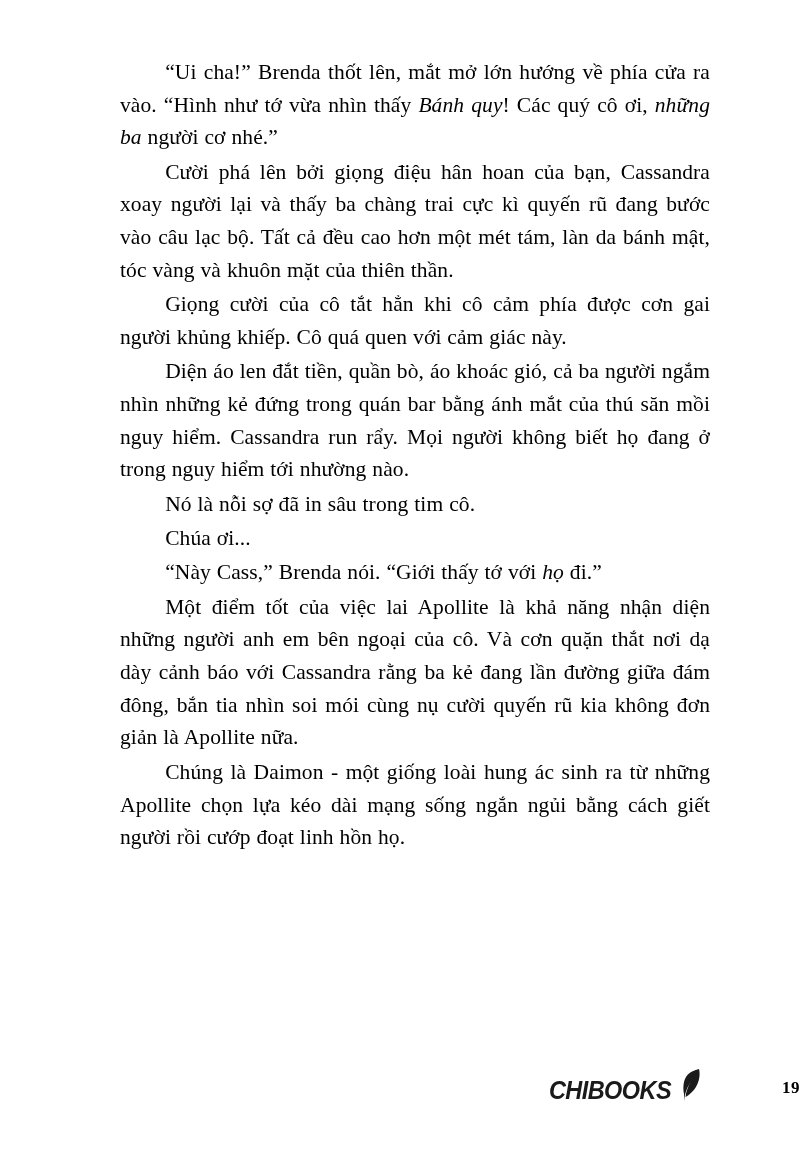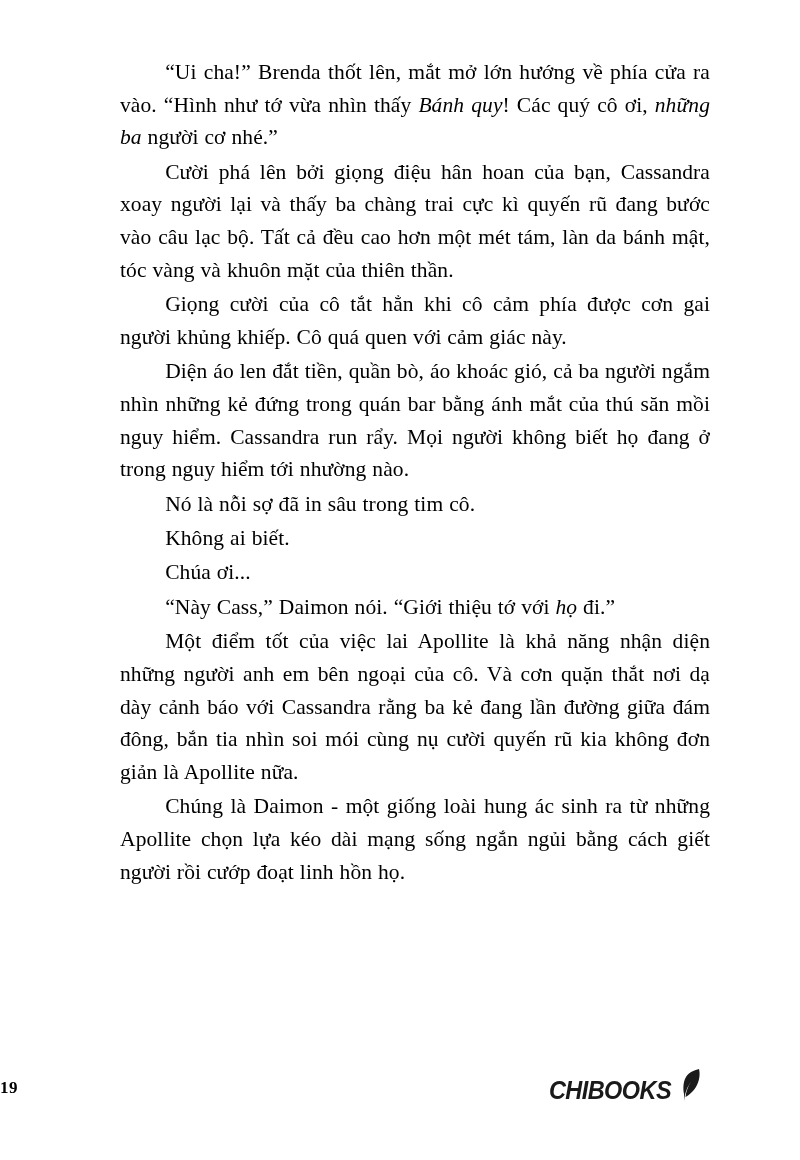--- a/index.html
+++ b/index.html
@@ -42,21 +42,21 @@
     margin-bottom: 12px;
   }
   em {
     font-style: italic;
   }
   .page-number {
     position: absolute;
     left: 0;
     top: 1078px;
     width: 800px;
-    text-align: left;
+    text-align: right;
     font-family: "Liberation Serif", serif;
     font-size: 17px;
     font-weight: bold;
     letter-spacing: 0.5px;
   }
   .logo {
     position: absolute;
     right: 96px;
     top: 1068px;
     display: flex;
@@ -88,23 +88,22 @@
 <body>
 
 <div class="page">
 
   <div class="text-block">
       <p class="para"><span>“Ui cha!” Brenda thốt lên, mắt mở lớn hướng về phía cửa ra vào. “Hình như tớ vừa nhìn thấy </span><em>Bánh quy</em><span>! Các quý cô ơi, </span><em>những ba</em><span> người cơ nhé.”</span></p>
       <p class="para"><span>Cười phá lên bởi giọng điệu hân hoan của bạn, Cassandra xoay người lại và thấy ba chàng trai cực kì quyến rũ đang bước vào câu lạc bộ. Tất cả đều cao hơn một mét tám, làn da bánh mật, tóc vàng và khuôn mặt của thiên thần.</span></p>
       <p class="para"><span>Giọng cười của cô tắt hẳn khi cô cảm phía được cơn gai người khủng khiếp. Cô quá quen với cảm giác này.</span></p>
       <p class="para"><span>Diện áo len đắt tiền, quần bò, áo khoác gió, cả ba người ngắm nhìn những kẻ đứng trong quán bar bằng ánh mắt của thú săn mồi nguy hiểm. Cassandra run rẩy. Mọi người không biết họ đang ở trong nguy hiểm tới nhường nào.</span></p>
       <p class="para"><span>Nó là nỗi sợ đã in sâu trong tim cô.</span></p>
-      <p class="para"><span>Không ai biết.</span></p>
       <p class="para"><span>Chúa ơi...</span></p>
-      <p class="para"><span>“Này Cass,” Daimon nói. “Giới thiệu tớ với </span><em>họ</em><span> đi.”</span></p>
+      <p class="para"><span>“Này Cass,” Brenda nói. “Giới thấy tớ với </span><em>họ</em><span> đi.”</span></p>
       <p class="para"><span>Một điểm tốt của việc lai Apollite là khả năng nhận diện những người anh em bên ngoại của cô. Và cơn quặn thắt nơi dạ dày cảnh báo với Cassandra rằng ba kẻ đang lần đường giữa đám đông, bắn tia nhìn soi mói cùng nụ cười quyến rũ kia không đơn giản là Apollite nữa.</span></p>
       <p class="para"><span>Chúng là Daimon - một giống loài hung ác sinh ra từ những Apollite chọn lựa kéo dài mạng sống ngắn ngủi bằng cách giết người rồi cướp đoạt linh hồn họ.</span></p>
     </div>
 
   <div class="page-number">19</div>
 
   <div class="logo">
     <span class="logo-text">CHIBOOKS</span>
     <span class="logo-leaf">
       <svg width="24" height="34" viewBox="0 0 24 34">

